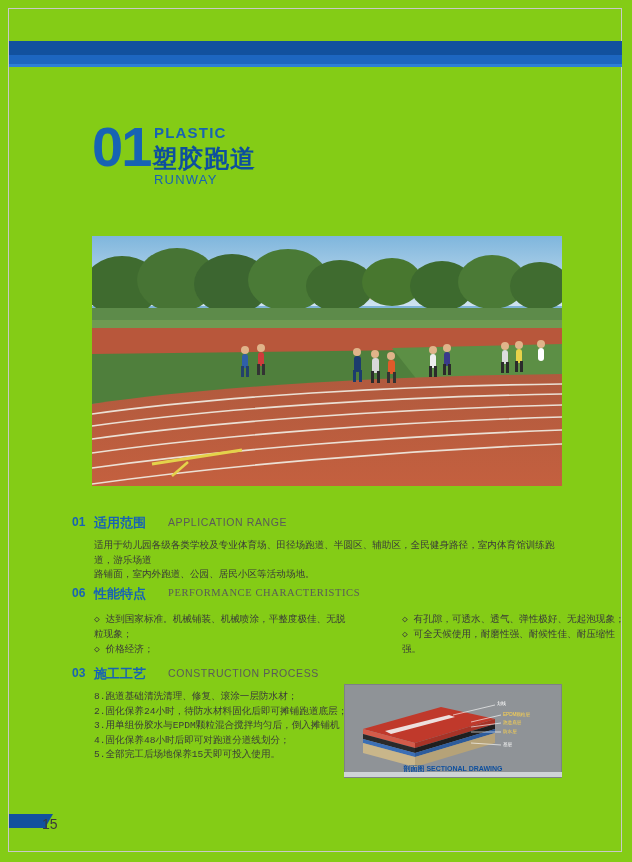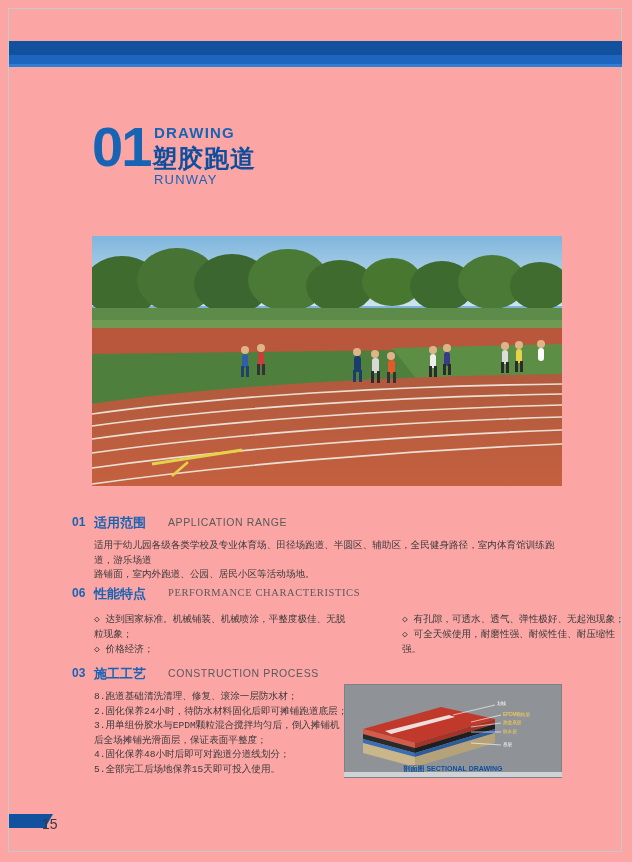--- a/index.html
+++ b/index.html
@@ -12,21 +12,21 @@
     background: #ffffff;
     font-family: "Liberation Sans", sans-serif;
     position: relative;
     overflow: hidden;
   }
   .page {
     position: absolute;
     left: 0; top: 0;
     width: 632px;
     height: 862px;
-    background: #fca5a5;
+    background: #84cc16;
   }
   
   .page-frame {
     position: absolute;
     left: 8px; top: 8px;
     width: 614px;
     height: 844px;
     border: 1px solid #c9c9c9;
     box-sizing: border-box;
     pointer-events: none;
@@ -249,21 +249,21 @@
 <div class="page">
 
   <div class="page-frame"></div>
 
   <div class="header-bar-dark"></div>
   <div class="header-bar-light"></div>
   <div class="header-bar-thin"></div>
 
   <div class="title-block">
     <div class="big-number">01</div>
-    <div class="title-en-top">DRAWING</div>
+    <div class="title-en-top">PLASTIC</div>
     <div class="title-cn">塑胶跑道</div>
     <div class="title-en-bottom">RUNWAY</div>
   </div>
 
   <div class="photo">
     <svg width="470" height="250" viewBox="0 0 470 250" xmlns="http://www.w3.org/2000/svg">
       <defs>
         <linearGradient id="skyg" x1="0" y1="0" x2="0" y2="1">
           <stop offset="0%" stop-color="#7fb6dd"></stop>
           <stop offset="100%" stop-color="#cfe3f0"></stop>
@@ -420,21 +420,20 @@
   <div class="section" style="top:666px; width:300px;">
     <div class="sec-head">
       <span class="sec-num">03</span>
       <span class="sec-title-cn">施工工艺</span>
       <span class="sec-title-en" style="left:96px;">CONSTRUCTION PROCESS</span>
     </div>
     <div class="sec-body">
       <p>8.跑道基础清洗清理、修复、滚涂一层防水材；</p>
       <p>2.固化保养24小时，待防水材料固化后即可摊铺跑道底层；</p>
       <p>3.用单组份胶水与EPDM颗粒混合搅拌均匀后，倒入摊铺机</p>
-      <p>后全场摊铺光滑面层，保证表面平整度；</p>
       <p>4.固化保养48小时后即可对跑道分道线划分；</p>
       <p>5.全部完工后场地保养15天即可投入使用。</p>
     </div>
   </div>
 
   <div class="diagram">
     <svg width="218" height="94" viewBox="0 0 218 94" xmlns="http://www.w3.org/2000/svg">
       <rect x="0" y="0" width="218" height="94" fill="#8f9397"></rect>
 
       <g>

